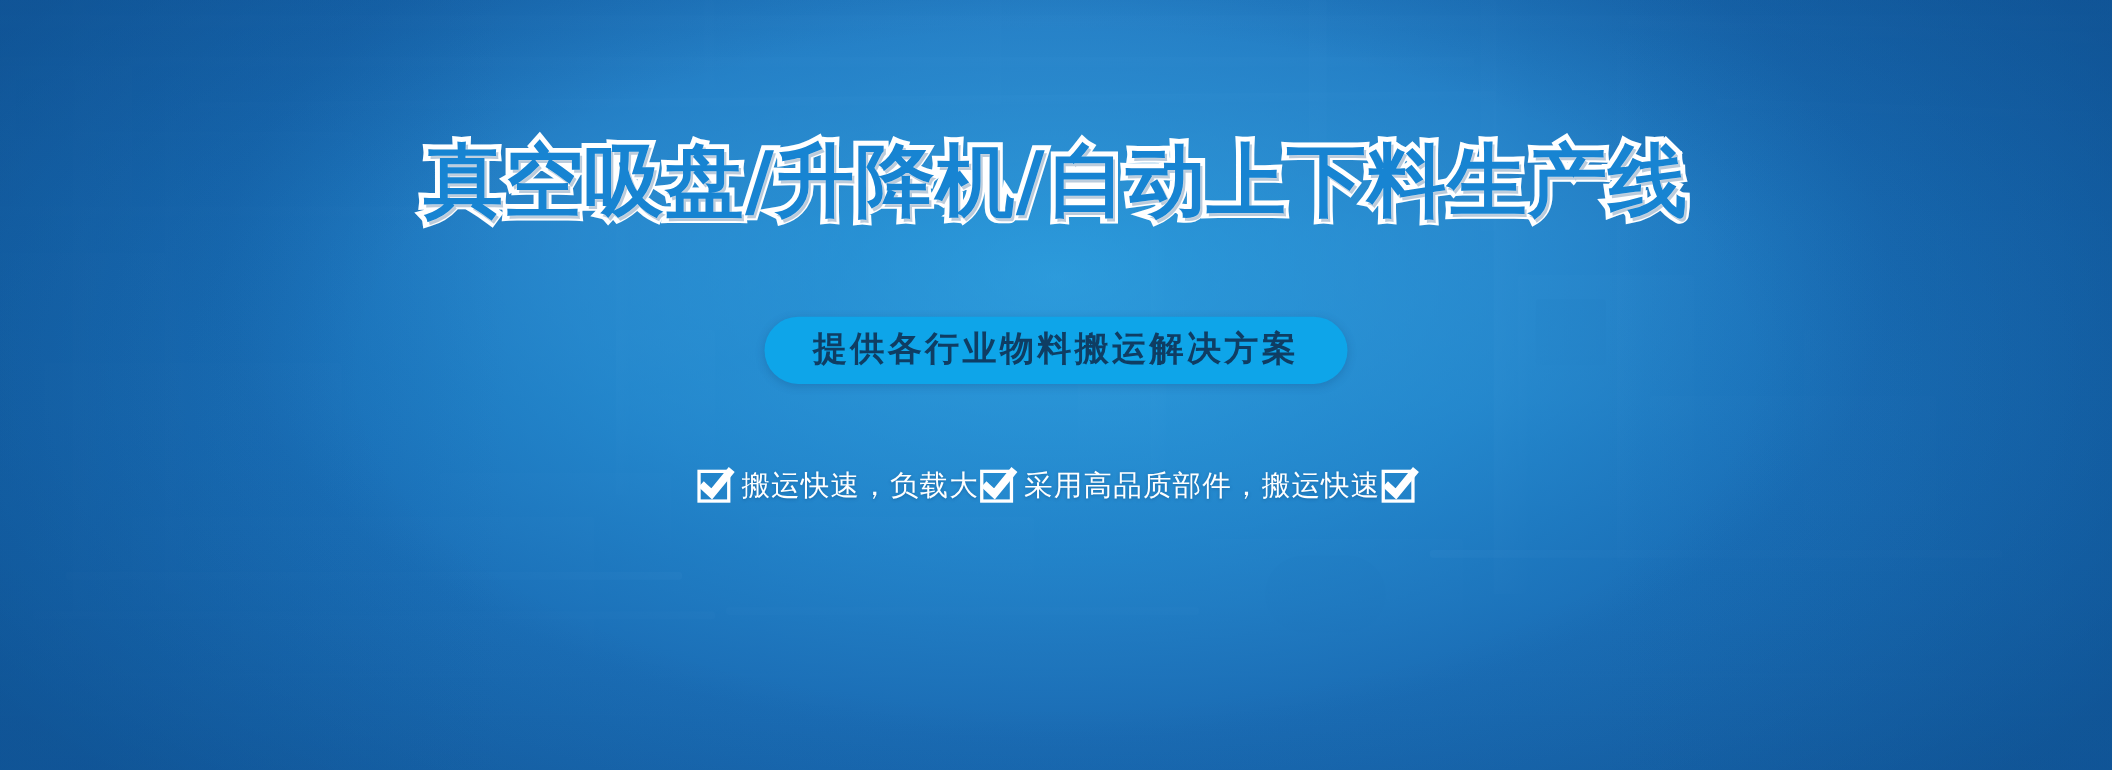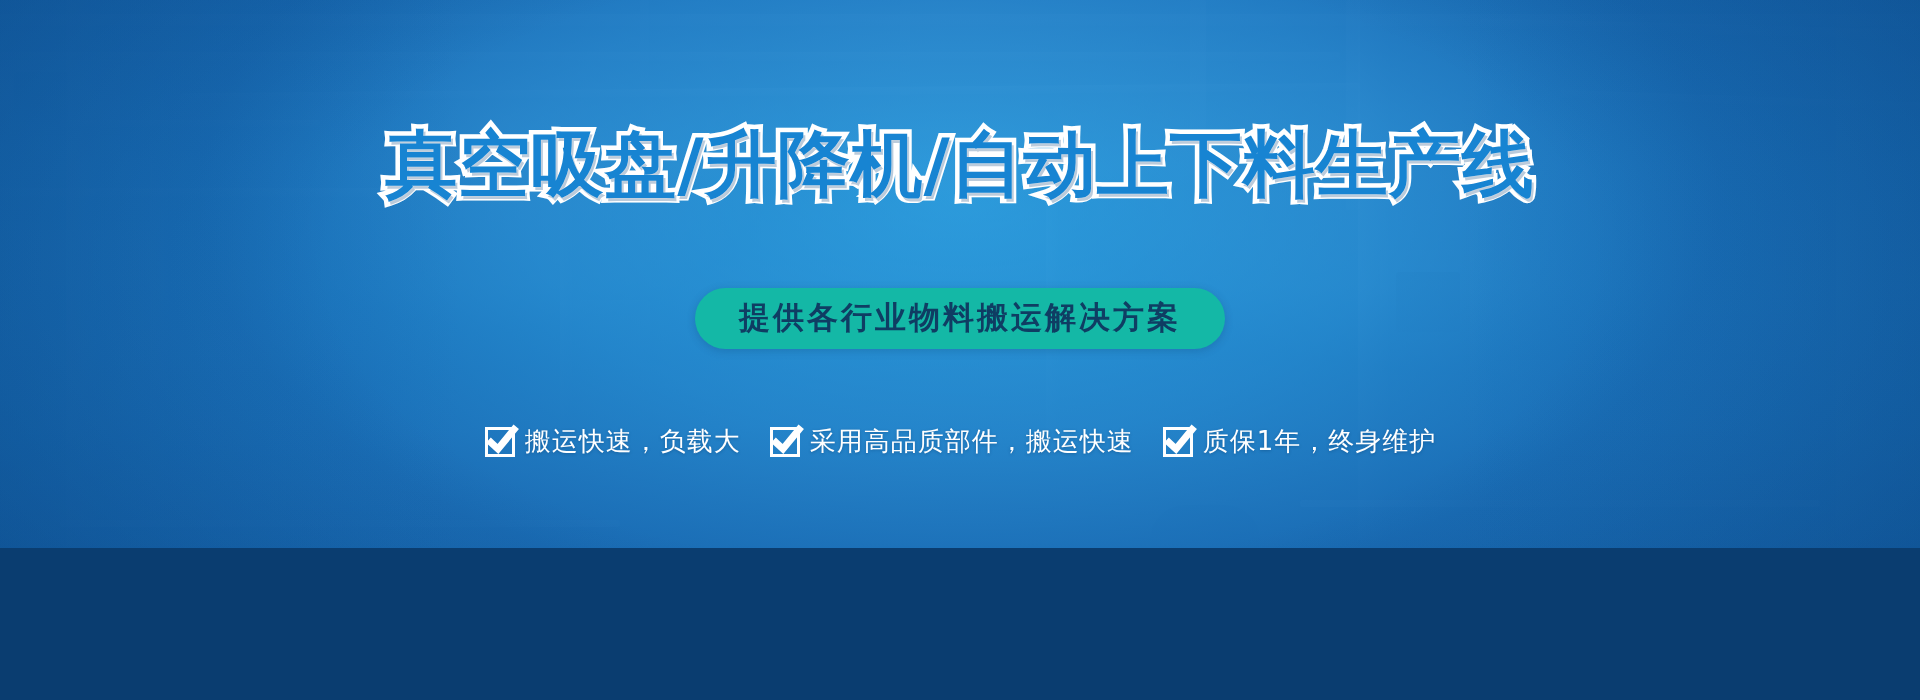--- a/index.html
+++ b/index.html
@@ -6,21 +6,21 @@
   html, body {
     margin: 0;
     padding: 0;
     background: #0a3d70;
   }
   * { box-sizing: border-box; }
 
   .banner {
     position: relative;
     width: 1920px;
-    height: 548px;
+    height: 700px;
     overflow: hidden;
     font-family: "DejaVu Sans", "Liberation Sans", sans-serif;
     background: #1f8fdc;
   }
 
   
   .photo {
     position: absolute;
     inset: 0;
     background:
@@ -117,41 +117,40 @@
 
   .pill-wrap {
     position: absolute;
     top: 288px;
     left: 0;
     right: 0;
     display: flex;
     justify-content: center;
   }
   .pill {
-    background: #14b8a6;
+    background: #0ea5e9;
     color: #0f3d63;
     font-size: 31px;
     font-weight: 700;
     letter-spacing: 3px;
     padding: 13px 44px 15px 44px;
     border-radius: 34px;
     line-height: 1.08;
     white-space: nowrap;
     box-shadow: 0 2px 9px rgba(8,52,96,.22);
   }
 
   .features {
     position: absolute;
     top: 424px;
     left: 0;
     right: 0;
     display: flex;
     justify-content: center;
     align-items: center;
-    gap: 28px;
   }
   .feature {
     display: flex;
     align-items: center;
     gap: 9px;
     color: #ffffff;
     font-size: 26px;
     font-weight: 500;
     letter-spacing: 1px;
     white-space: nowrap;
@@ -260,18 +259,17 @@
         <span>采用高品质部件，搬运快速</span>
       </div>
 
       <div class="feature">
         <span class="chk">
           <svg viewBox="0 0 32 32" aria-hidden="true">
             <rect x="2.5" y="2.5" width="27" height="27" fill="none" stroke="#ffffff" stroke-width="3"></rect>
             <path d="M7 16.5 L14 23 L30 3.5" fill="none" stroke="#ffffff" stroke-width="7" stroke-linecap="square" stroke-linejoin="miter"></path>
           </svg>
         </span>
-        <span>质保1年，终身维护</span>
       </div>
 
     </div>
   </div>
 </div>
 
 </body></html>

